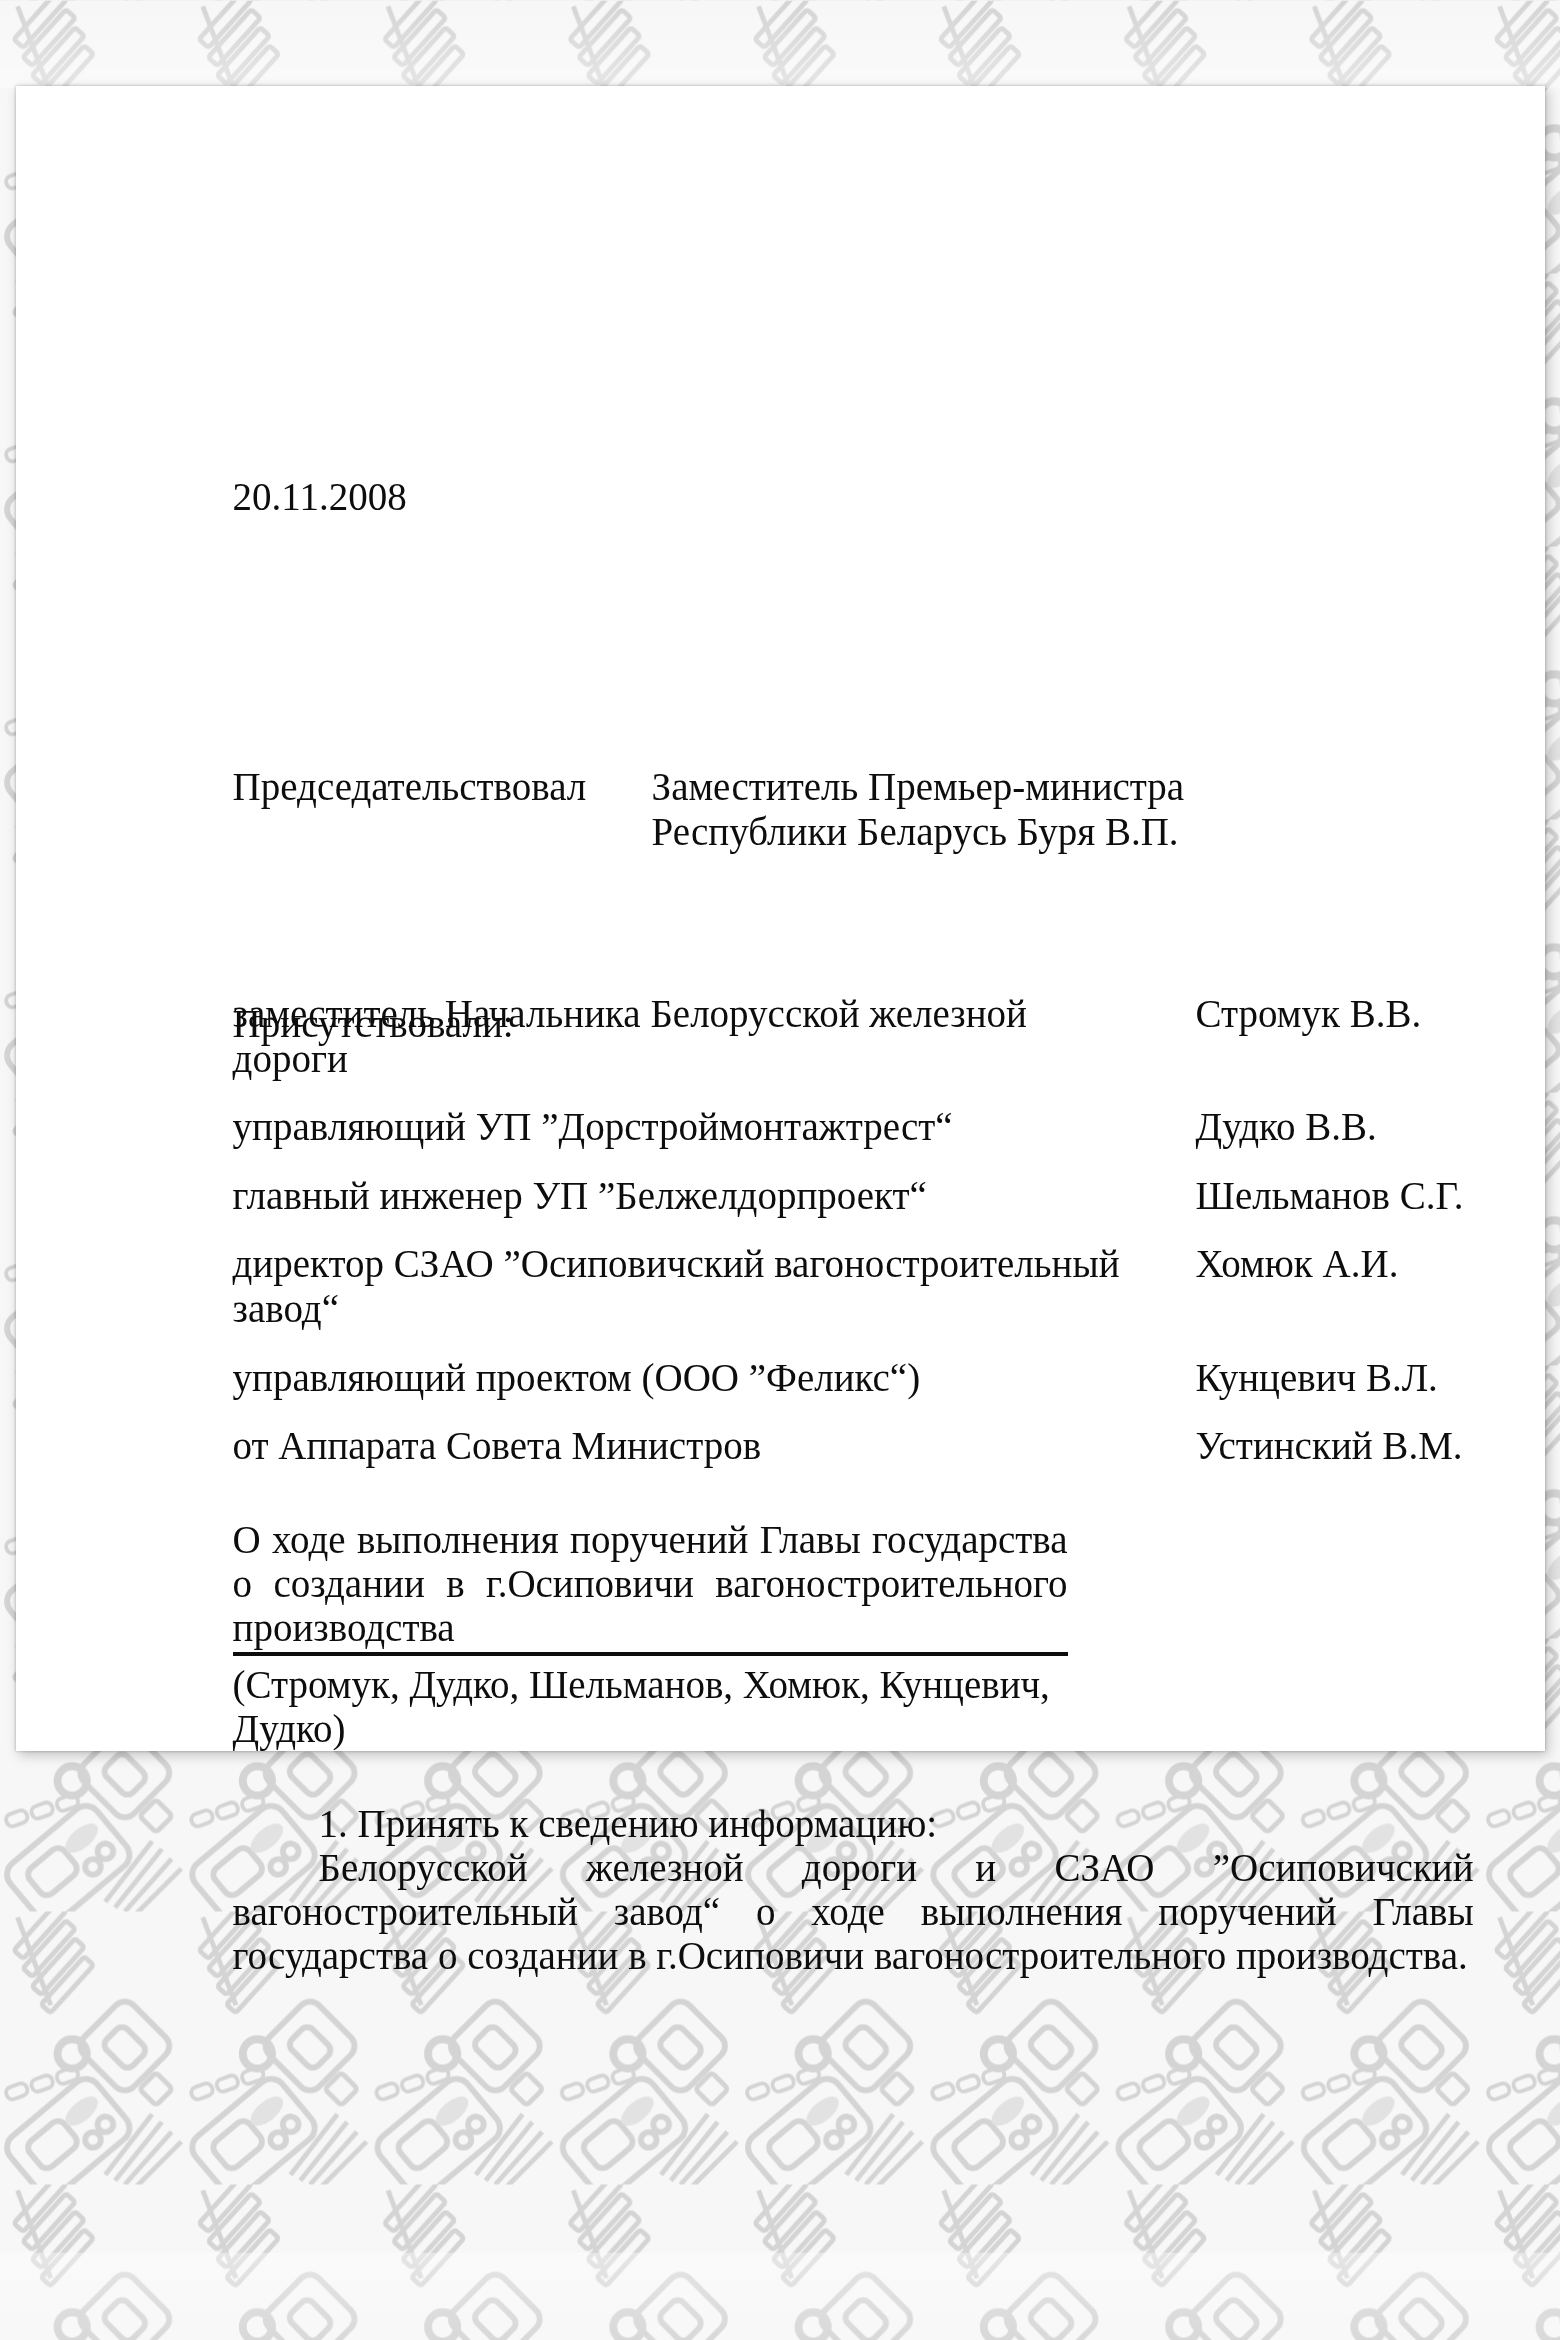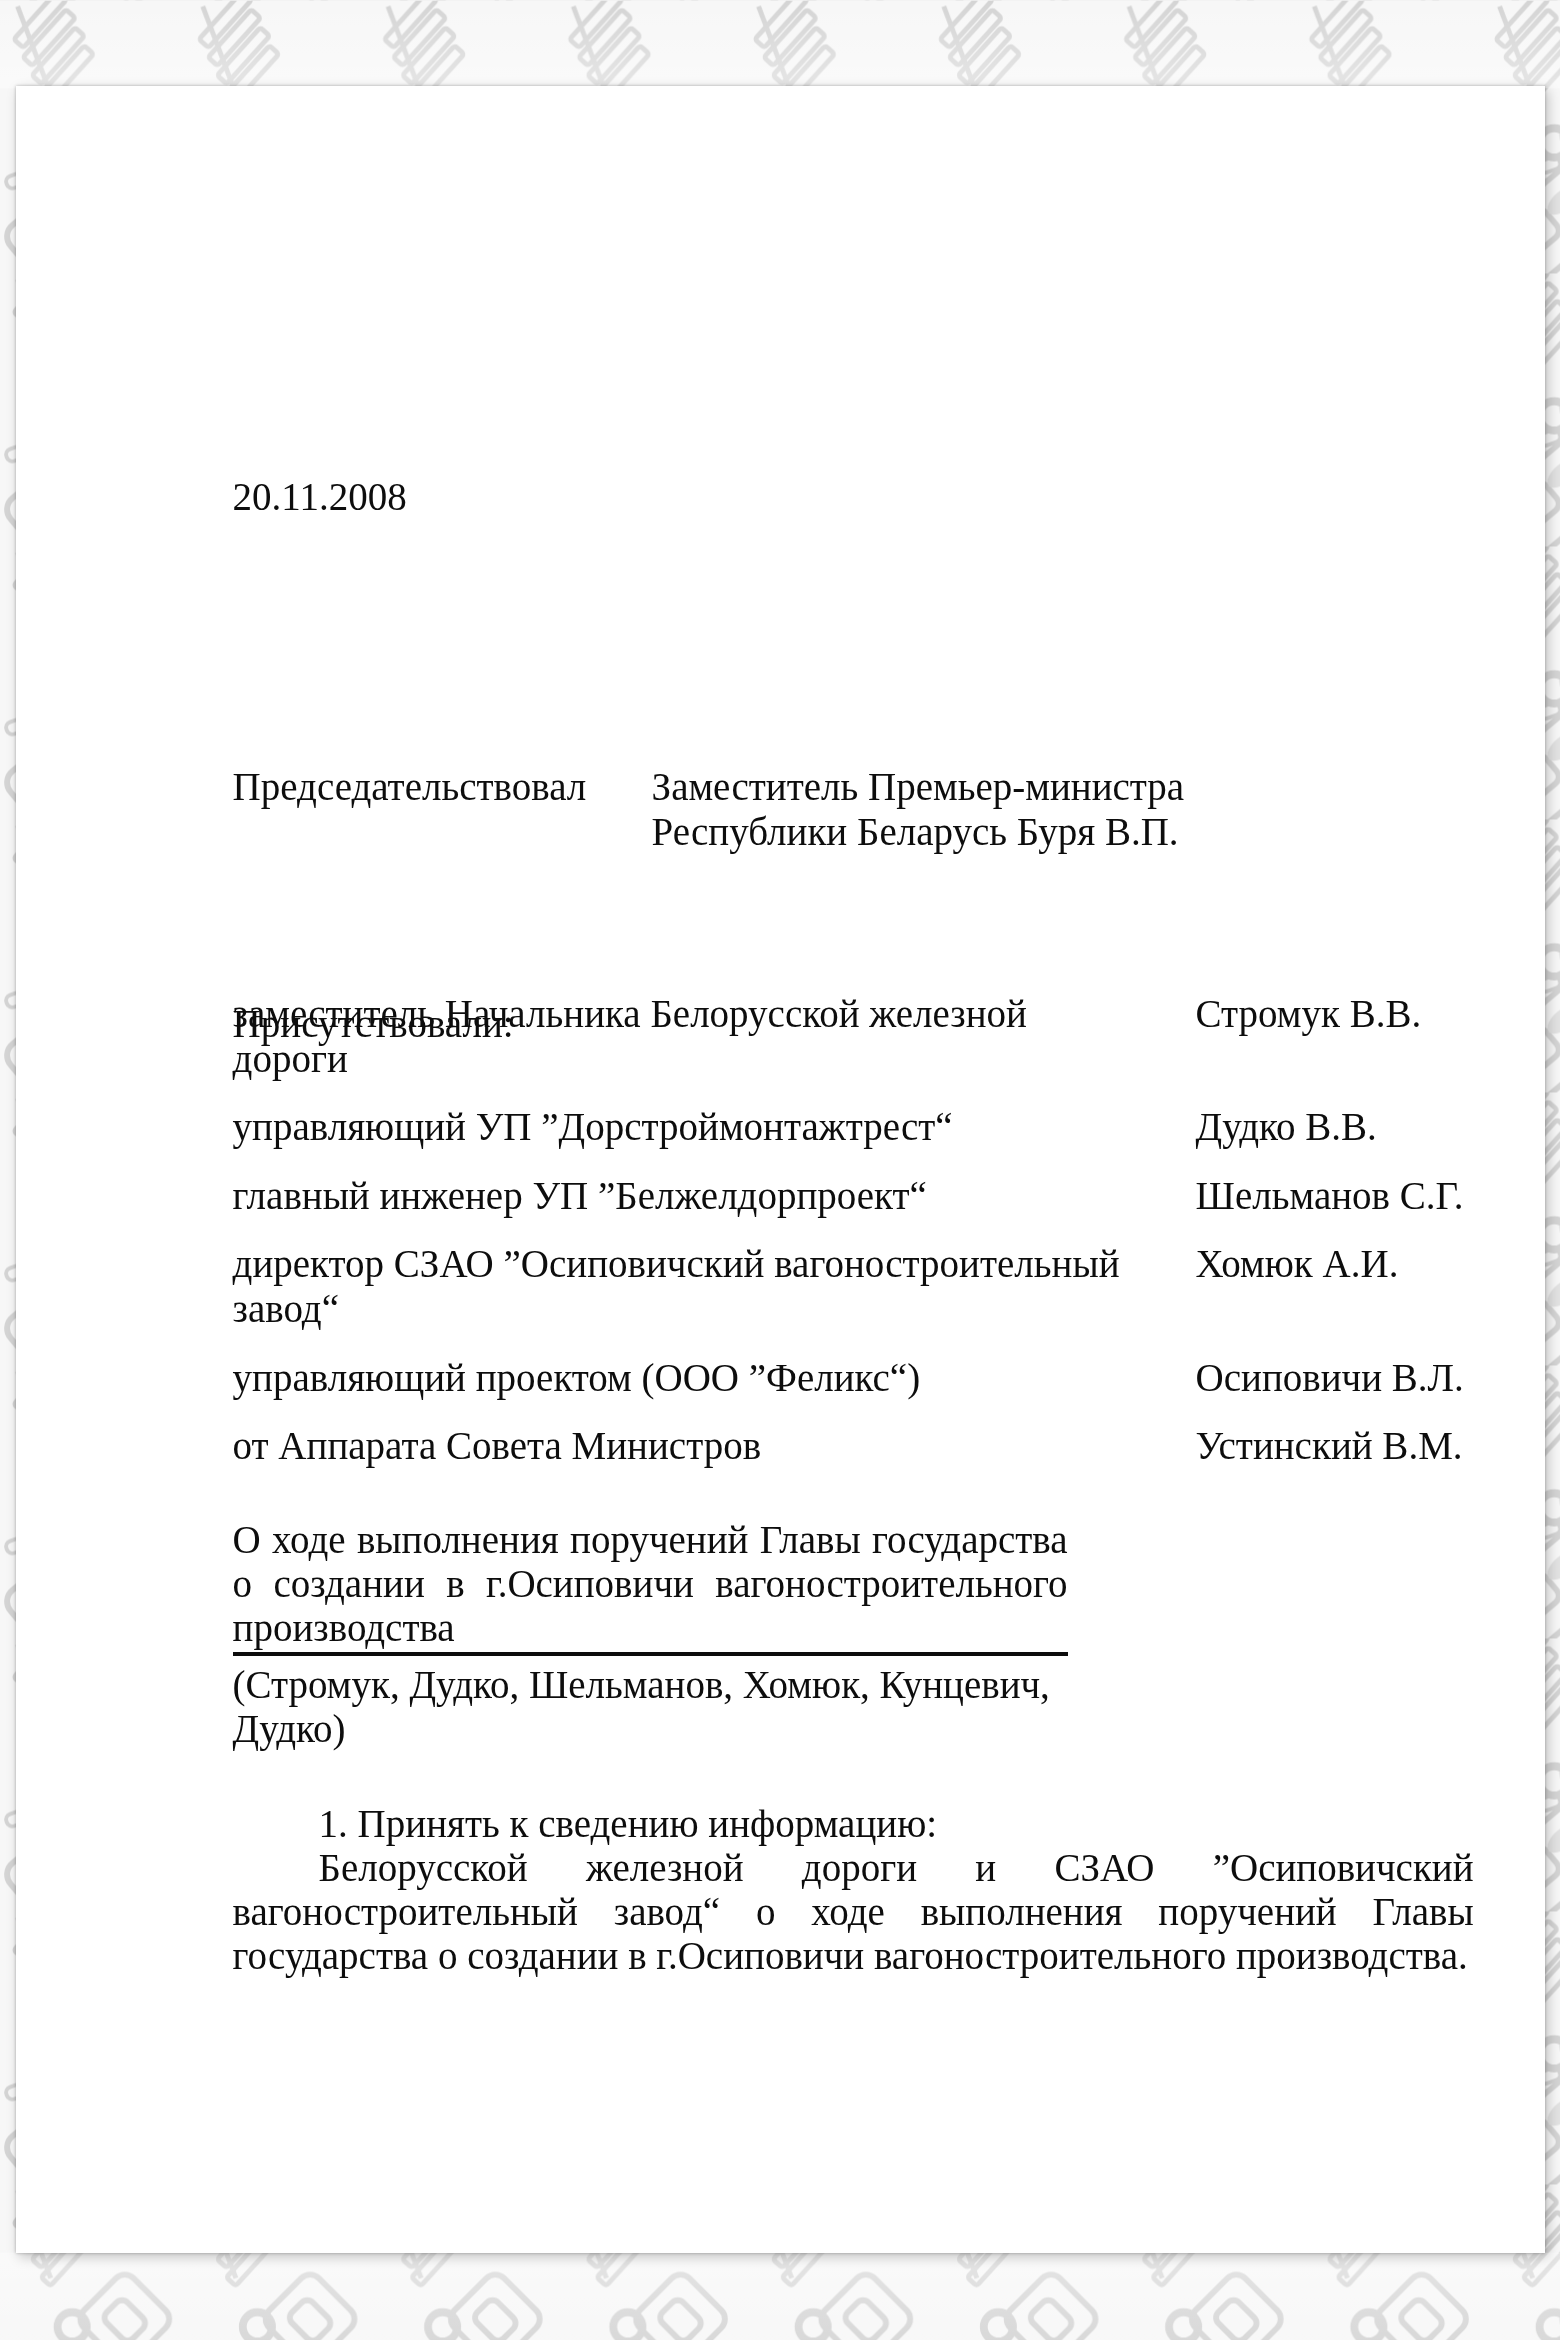--- a/index.html
+++ b/index.html
@@ -18,21 +18,21 @@
   .bg-layer {
     position: absolute;
     left: 0; top: 0;
     width: 1560px; height: 2341px;
   }
   .page {
     position: absolute;
     left: 15.6px;
     top: 86px;
     width: 1529px;
-    height: 2167px;
+    height: 1665px;
     background: #ffffff;
     box-shadow: 0 0 2.9px rgba(0,0,0,0.28), 2.9px 3.9px 11.7px rgba(0,0,0,0.22);
   }
   .abs { position: absolute; }
   .txt {
     font-size: 39px;
     line-height: 45px;
     white-space: nowrap;
   }
   .para {
@@ -177,21 +177,21 @@
         <div>директор СЗАО ”Осиповичский вагоностроительный</div>
         <div>завод“</div>
       </div>
       <span class="attendee-name">Хомюк А.И.</span>
     </div>
     <div class="attendee-row">
       <div class="attendee-role">
         <div>управляющий проектом (ООО ”Феликс“)</div>
         <div></div>
       </div>
-      <span class="attendee-name">Осиповичи В.Л.</span>
+      <span class="attendee-name">Кунцевич В.Л.</span>
     </div>
     <div class="attendee-row">
       <div class="attendee-role">
         <div>от Аппарата Совета Министров</div>
         <div></div>
       </div>
       <span class="attendee-name">Устинский В.М.</span>
     </div>
   </div>
 

